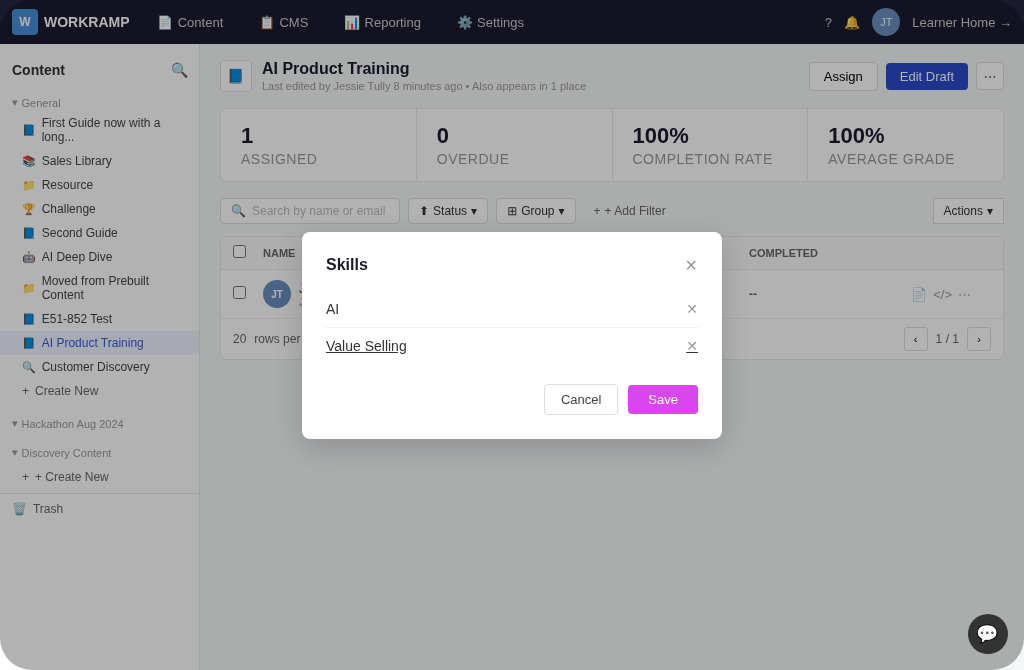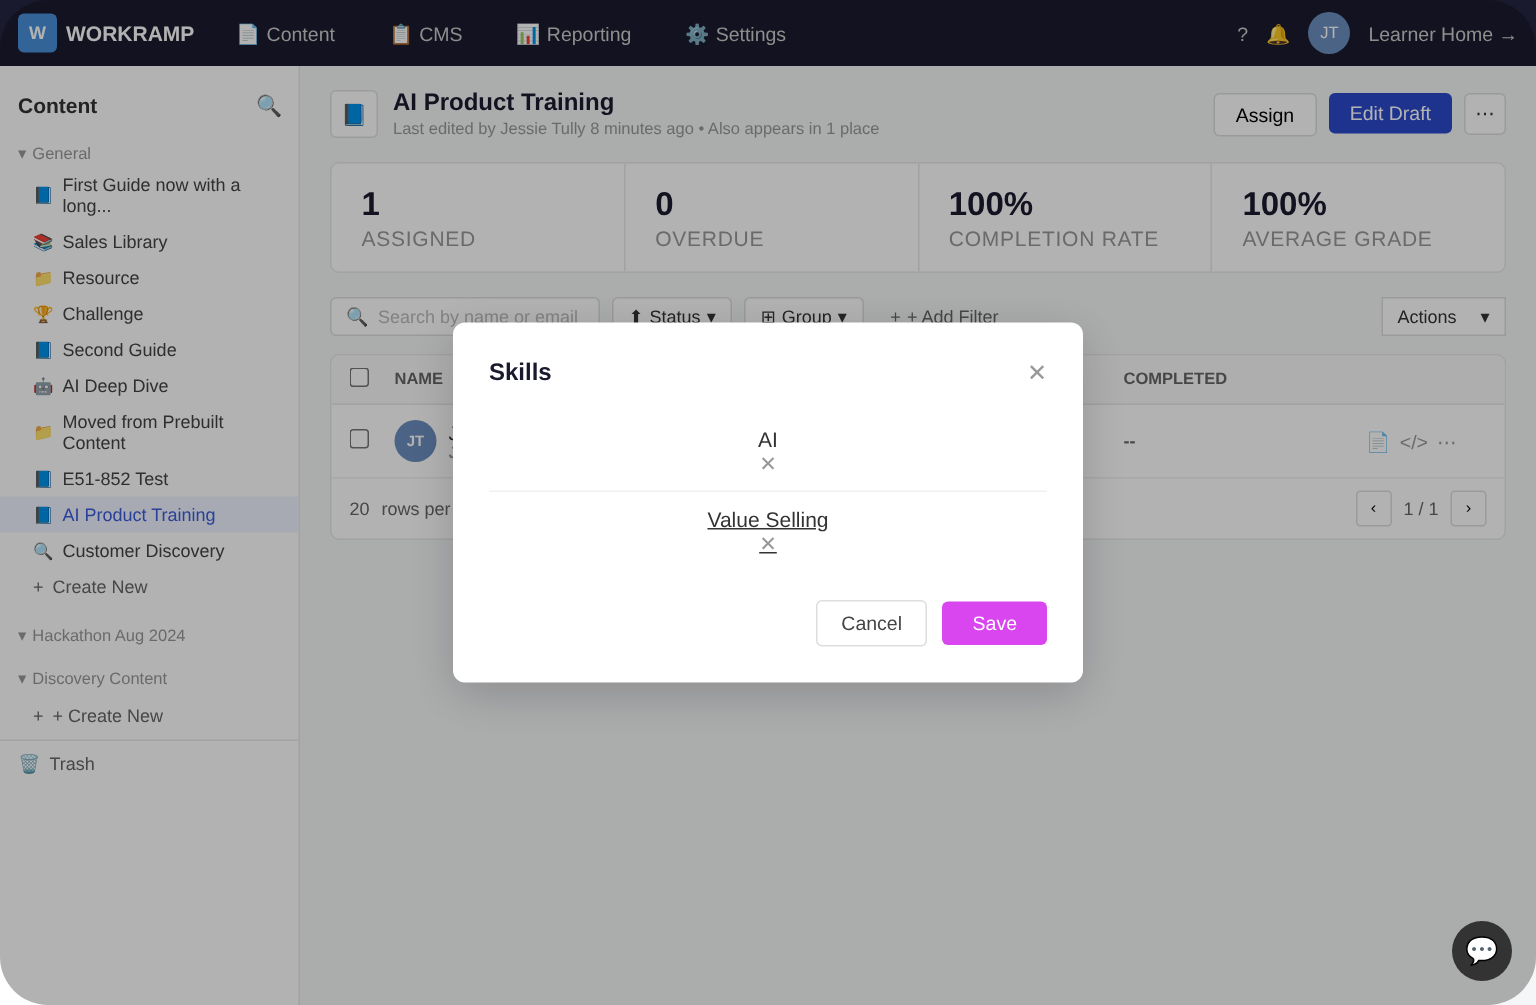--- a/index.html
+++ b/index.html
@@ -35,38 +35,38 @@
     
     .main { flex: 1; background: #f5f6f7; overflow-y: auto; }
     .main-inner { padding: 16px 20px; }
 
     
     .page-header { display: flex; align-items: center; justify-content: space-between; margin-bottom: 16px; }
     .page-header-left { display: flex; align-items: center; gap: 10px; }
     .page-header-icon { width: 32px; height: 32px; border: 1px solid #e0e0e0; border-radius: 4px; background: #fff; display: flex; align-items: center; justify-content: center; font-size: 14px; }
     .page-title { font-size: 16px; font-weight: 600; color: #1a1a2e; }
     .page-subtitle { font-size: 11px; color: #999; margin-top: 2px; }
-    .page-header-actions { display: flex; align-items: flex-start; gap: 8px; }
+    .page-header-actions { display: flex; align-items: center; gap: 8px; }
     .btn-assign { padding: 6px 14px; border: 1px solid #ddd; background: #fff; border-radius: 4px; font-size: 13px; cursor: pointer; }
     .btn-edit { padding: 6px 14px; background: #2b4acb; color: #fff; border: none; border-radius: 4px; font-size: 13px; cursor: pointer; }
     .btn-more { width: 28px; height: 28px; border: 1px solid #ddd; background: #fff; border-radius: 4px; cursor: pointer; display: flex; align-items: center; justify-content: center; }
 
     
     .stats { display: flex; background: #fff; border: 1px solid #e8e8e8; border-radius: 6px; margin-bottom: 16px; }
     .stat { flex: 1; padding: 14px 20px; border-right: 1px solid #e8e8e8; }
     .stat:last-child { border-right: none; }
     .stat-value { font-size: 22px; font-weight: 600; color: #1a1a2e; }
     .stat-label { font-size: 14px; color: #999; text-transform: uppercase; letter-spacing: 0.5px; margin-top: 2px; }
 
     
     .filter-bar { display: flex; align-items: center; gap: 8px; margin-bottom: 12px; }
     .search-input { display: flex; align-items: center; gap: 6px; padding: 5px 10px; border: 1px solid #ddd; border-radius: 4px; background: #fff; min-width: 180px; font-size: 12px; color: #999; }
     .filter-btn { display: flex; align-items: center; gap: 4px; padding: 5px 10px; border: 1px solid #ddd; border-radius: 4px; background: #fff; font-size: 12px; cursor: pointer; }
     .add-filter { display: flex; align-items: center; gap: 4px; padding: 5px 10px; font-size: 12px; color: #666; cursor: pointer; }
-    .actions-btn { margin-left: auto; display: flex; align-items: center; gap: 16px; padding: 5px 10px; border: 1px solid #ddd; border-radius: 0; background: #fff; font-size: 12px; cursor: pointer; }
+    .actions-btn { margin-left: auto; display: flex; align-items: center; gap: 4px; padding: 5px 10px; border: 1px solid #ddd; border-radius: 0; background: #fff; font-size: 12px; cursor: pointer; }
 
     
     .table-wrap { background: #fff; border: 1px solid #e8e8e8; border-radius: 6px; overflow: hidden; }
     .table-header { display: flex; align-items: center; padding: 8px 12px; border-bottom: 1px solid #e8e8e8; background: #fafafa; }
     .col-check { width: 30px; flex-shrink: 0; }
     .col-name { flex: 2; font-size: 11px; font-weight: 600; color: #666; text-transform: uppercase; }
     .col-due { flex: 1; font-size: 11px; font-weight: 600; color: #666; text-transform: uppercase; display: flex; align-items: center; gap: 4px; }
     .col-completed { flex: 1; font-size: 11px; font-weight: 600; color: #666; text-transform: uppercase; }
     .col-actions { width: 80px; flex-shrink: 0; }
     .table-row { display: flex; align-items: center; padding: 10px 12px; border-bottom: 1px solid #f0f0f0; }
@@ -91,21 +91,21 @@
     }
     .modal {
       background: #fff; border-radius: 8px; width: 420px;
       box-shadow: 0 8px 32px rgba(0,0,0,0.18);
       padding: 24px;
     }
     .modal-header { display: flex; align-items: center; justify-content: space-between; margin-bottom: 16px; }
     .modal-title { font-size: 16px; font-weight: 600; color: #1a1a2e; }
     .modal-close { cursor: pointer; color: #999; font-size: 16px; }
     .modal-input { width: 100%; padding: 8px 12px; border: 1px solid #ddd; border-radius: 4px; font-size: 13px; color: #999; margin-bottom: 16px; outline: none; }
-    .skill-row { display: flex; align-items: center; justify-content: space-between; padding: 10px 0; border-bottom: 1px solid #f0f0f0; flex-direction: column; }
+    .skill-row { display: flex; align-items: center; justify-content: space-between; padding: 10px 0; border-bottom: 1px solid #f0f0f0; }
     .skill-row:last-of-type { border-bottom: none; text-decoration: underline; }
     .skill-name { font-size: 14px; color: #333; }
     .skill-remove { cursor: pointer; color: #999; font-size: 14px; }
     .modal-footer { display: flex; align-items: center; justify-content: flex-end; gap: 10px; margin-top: 20px; }
     .btn-cancel { padding: 7px 16px; border: 1px solid #ddd; background: #fff; border-radius: 4px; font-size: 13px; cursor: pointer; color: #444; }
     .btn-save { padding: 7px 20px; background: #d946ef; color: #fff; border: none; border-radius: 4px; font-size: 13px; cursor: pointer; }
 
     
     .chat-bubble { position: fixed; bottom: 16px; right: 16px; width: 40px; height: 40px; background: #333; border-radius: 50%; display: flex; align-items: center; justify-content: center; color: #fff; font-size: 18px; cursor: pointer; z-index: 200; }
   </style>

